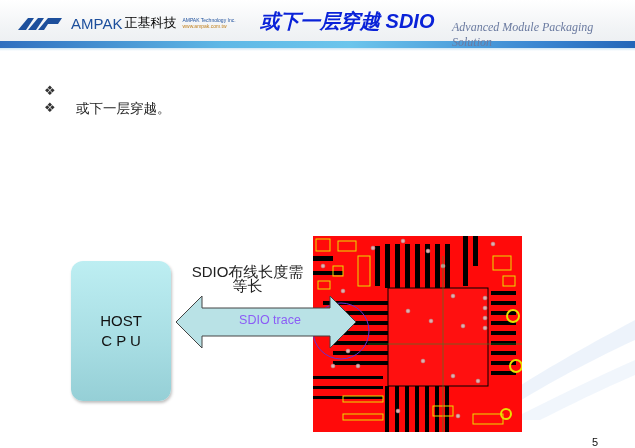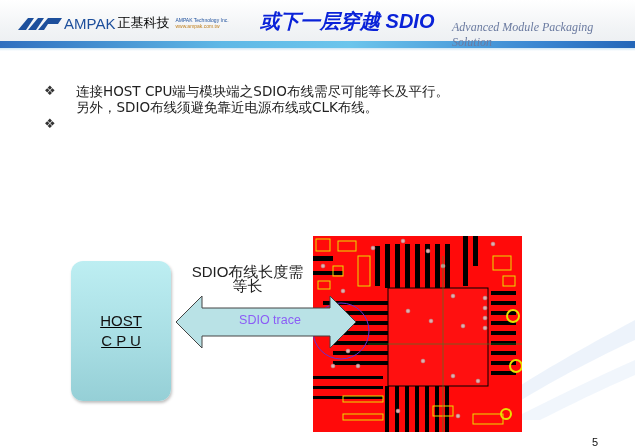--- a/index.html
+++ b/index.html
@@ -2,34 +2,34 @@
 <html><head>
 <meta charset="utf-8">
 <style>
   html,body{margin:0;padding:0;}
   body{width:635px;height:448px;position:relative;overflow:hidden;background:#ffffff;font-family:"DejaVu Sans",sans-serif;}
   .header{position:absolute;left:0;top:0;width:635px;height:45px;background:linear-gradient(180deg,#ffffff 0%,#f2f4f6 60%,#eceff2 100%);}
   .header-bar{position:absolute;left:0;top:41px;width:635px;height:7px;background:linear-gradient(90deg,#2f6fbf 0%,#5fb8e6 35%,#6cc5ec 55%,#3a86d1 85%,#2466b8 100%);}
   .header-bar2{position:absolute;left:0;top:48px;width:635px;height:3px;background:linear-gradient(180deg,#cfe6f4,#ffffff);}
   .logo{position:absolute;left:18px;top:14px;display:flex;align-items:center;}
   .logo-mark{width:44px;height:14px;}
-  .logo-text{font-family:"Liberation Sans",sans-serif;font-size:15px;color:#1d4f9c;letter-spacing:0px;margin-left:2px;}
+  .logo-text{font-family:"Liberation Sans",sans-serif;font-size:15px;color:#1d4f9c;letter-spacing:0px;margin-left:9px;}
   .logo-cn{font-size:13px;color:#000000;margin-left:2px;}
   .logo-sub{display:flex;flex-direction:column;margin-left:6px;line-height:6px;}
   .logo-sub span{font-family:"Liberation Sans",sans-serif;font-size:5px;}
   .logo-sub .s1{color:#1d4f9c;}
   .logo-sub .s2{color:#c08020;}
   .title{position:absolute;left:260px;top:8px;font-family:"Liberation Sans",sans-serif;font-style:italic;font-weight:bold;font-size:20px;color:#0a22d8;}
   .tagline{position:absolute;left:452px;top:20px;font-family:"Liberation Serif",serif;font-style:italic;font-size:12px;color:#6a7aa0;}
   .bullets{position:absolute;left:44px;top:83px;width:470px;}
   .bullet{display:flex;align-items:flex-start;margin-bottom:1px;}
   .bullet-icon{width:22px;font-size:13px;color:#333;line-height:16px;}
   .bullet-text{margin-left:10px;font-size:13.5px;line-height:16px;color:#222;font-family:"DejaVu Sans",sans-serif;}
   .bullet-text .line{display:block;white-space:nowrap;}
-  .host-box{position:absolute;left:71px;top:261px;width:100px;height:140px;border-radius:12px;background:linear-gradient(180deg,#bdeef2 0%,#a7dde3 60%,#95cfd6 100%);box-shadow:1px 2px 3px rgba(0,0,0,0.25);display:flex;flex-direction:column;align-items:center;justify-content:center;text-decoration:underline;}
+  .host-box{position:absolute;left:71px;top:261px;width:100px;height:140px;border-radius:12px;background:linear-gradient(180deg,#bdeef2 0%,#a7dde3 60%,#95cfd6 100%);box-shadow:1px 2px 3px rgba(0,0,0,0.25);display:flex;flex-direction:column;align-items:center;justify-content:center;}
   .host-box span{font-family:"Liberation Sans",sans-serif;font-size:15px;color:#111;line-height:20px;}
   .note{position:absolute;left:190px;top:265px;width:115px;text-align:center;font-family:"Liberation Sans",sans-serif;font-size:15px;color:#222;line-height:14px;}
   .arrow{position:absolute;left:176px;top:296px;width:180px;height:52px;}
   .arrow-label{position:absolute;left:225px;top:313px;width:90px;text-align:center;font-family:"Liberation Sans",sans-serif;font-size:12.5px;color:#8b5cf6;}
   .pcb{position:absolute;left:313px;top:236px;width:209px;height:196px;background:#ff0a0a;overflow:hidden;}
   .watermark{position:absolute;left:470px;top:300px;width:165px;height:120px;}
   .page-num{position:absolute;left:592px;top:436px;font-family:"Liberation Sans",sans-serif;font-size:11px;color:#111;}
 </style>
 </head>
 <body>
@@ -51,28 +51,25 @@
     <span class="s2">www.ampak.com.tw</span>
   </div>
 </div>
 
 <div class="title">或下一层穿越 SDIO</div>
 <div class="tagline">Advanced Module Packaging Solution</div>
 
 <div class="bullets">
   <div class="bullet">
     <span class="bullet-icon">❖</span>
-    <span class="bullet-text">
-      <span class="line">连接HOST CPU端与模块端之SDIO布线需尽可能等长及平行。</span>
-      <span class="line">另外，SDIO布线须避免靠近电源布线或CLK布线。</span>
-    </span>
   </div>
   <div class="bullet">
     <span class="bullet-icon">❖</span>
     <span class="bullet-text">
+      <span class="line">或下一层穿越。</span>
     </span>
   </div>
 </div>
 
 <svg class="watermark" viewBox="0 0 165 120">
   <path d="M0,120 C40,90 90,60 165,20 L165,40 C100,70 50,100 20,120 Z" fill="#e8f0fa" opacity="0.8"></path>
   <path d="M40,120 C80,100 120,80 165,60 L165,75 C130,90 100,105 70,120 Z" fill="#eef4fb" opacity="0.8"></path>
 </svg>
 
 <div class="host-box">

